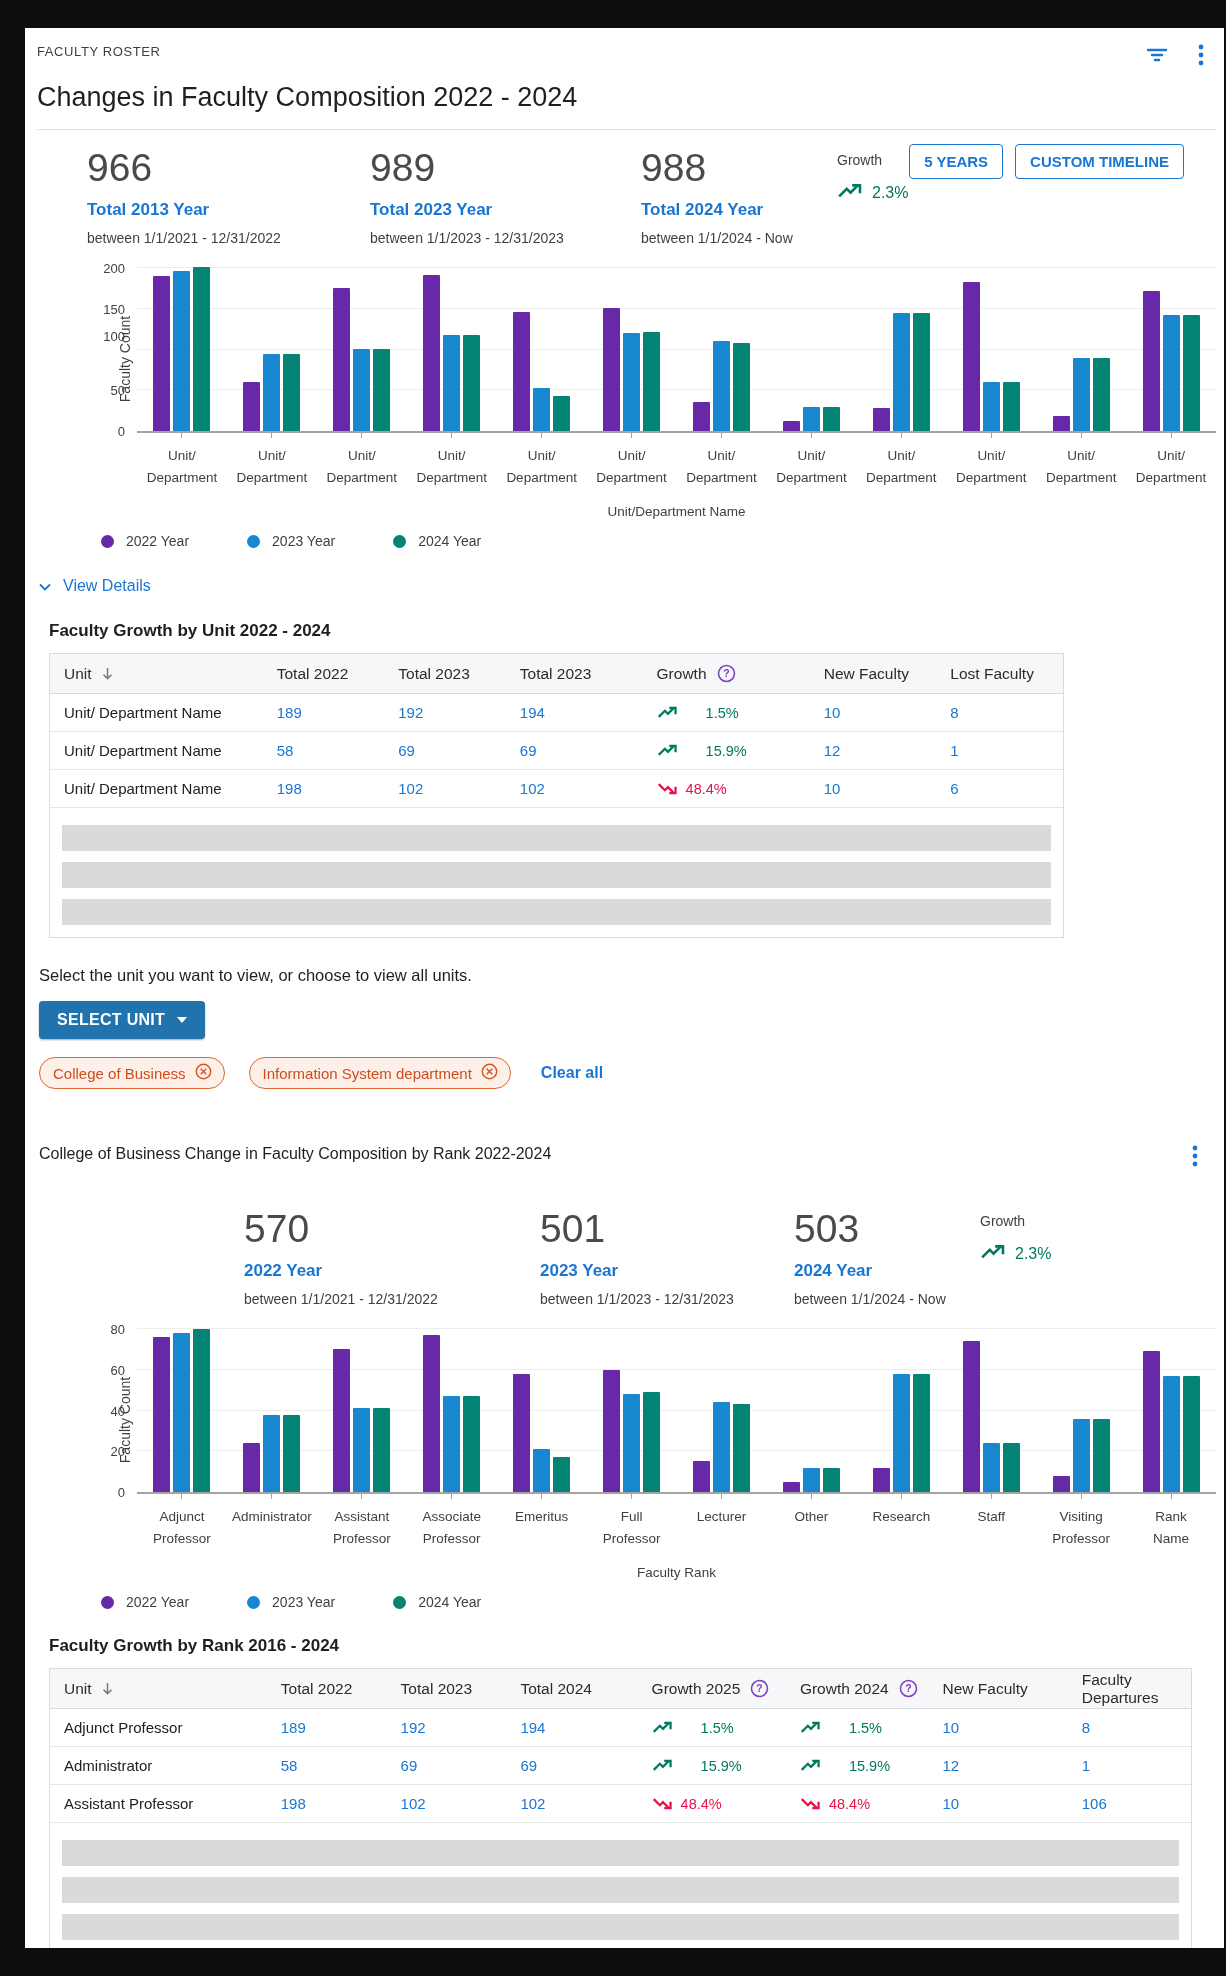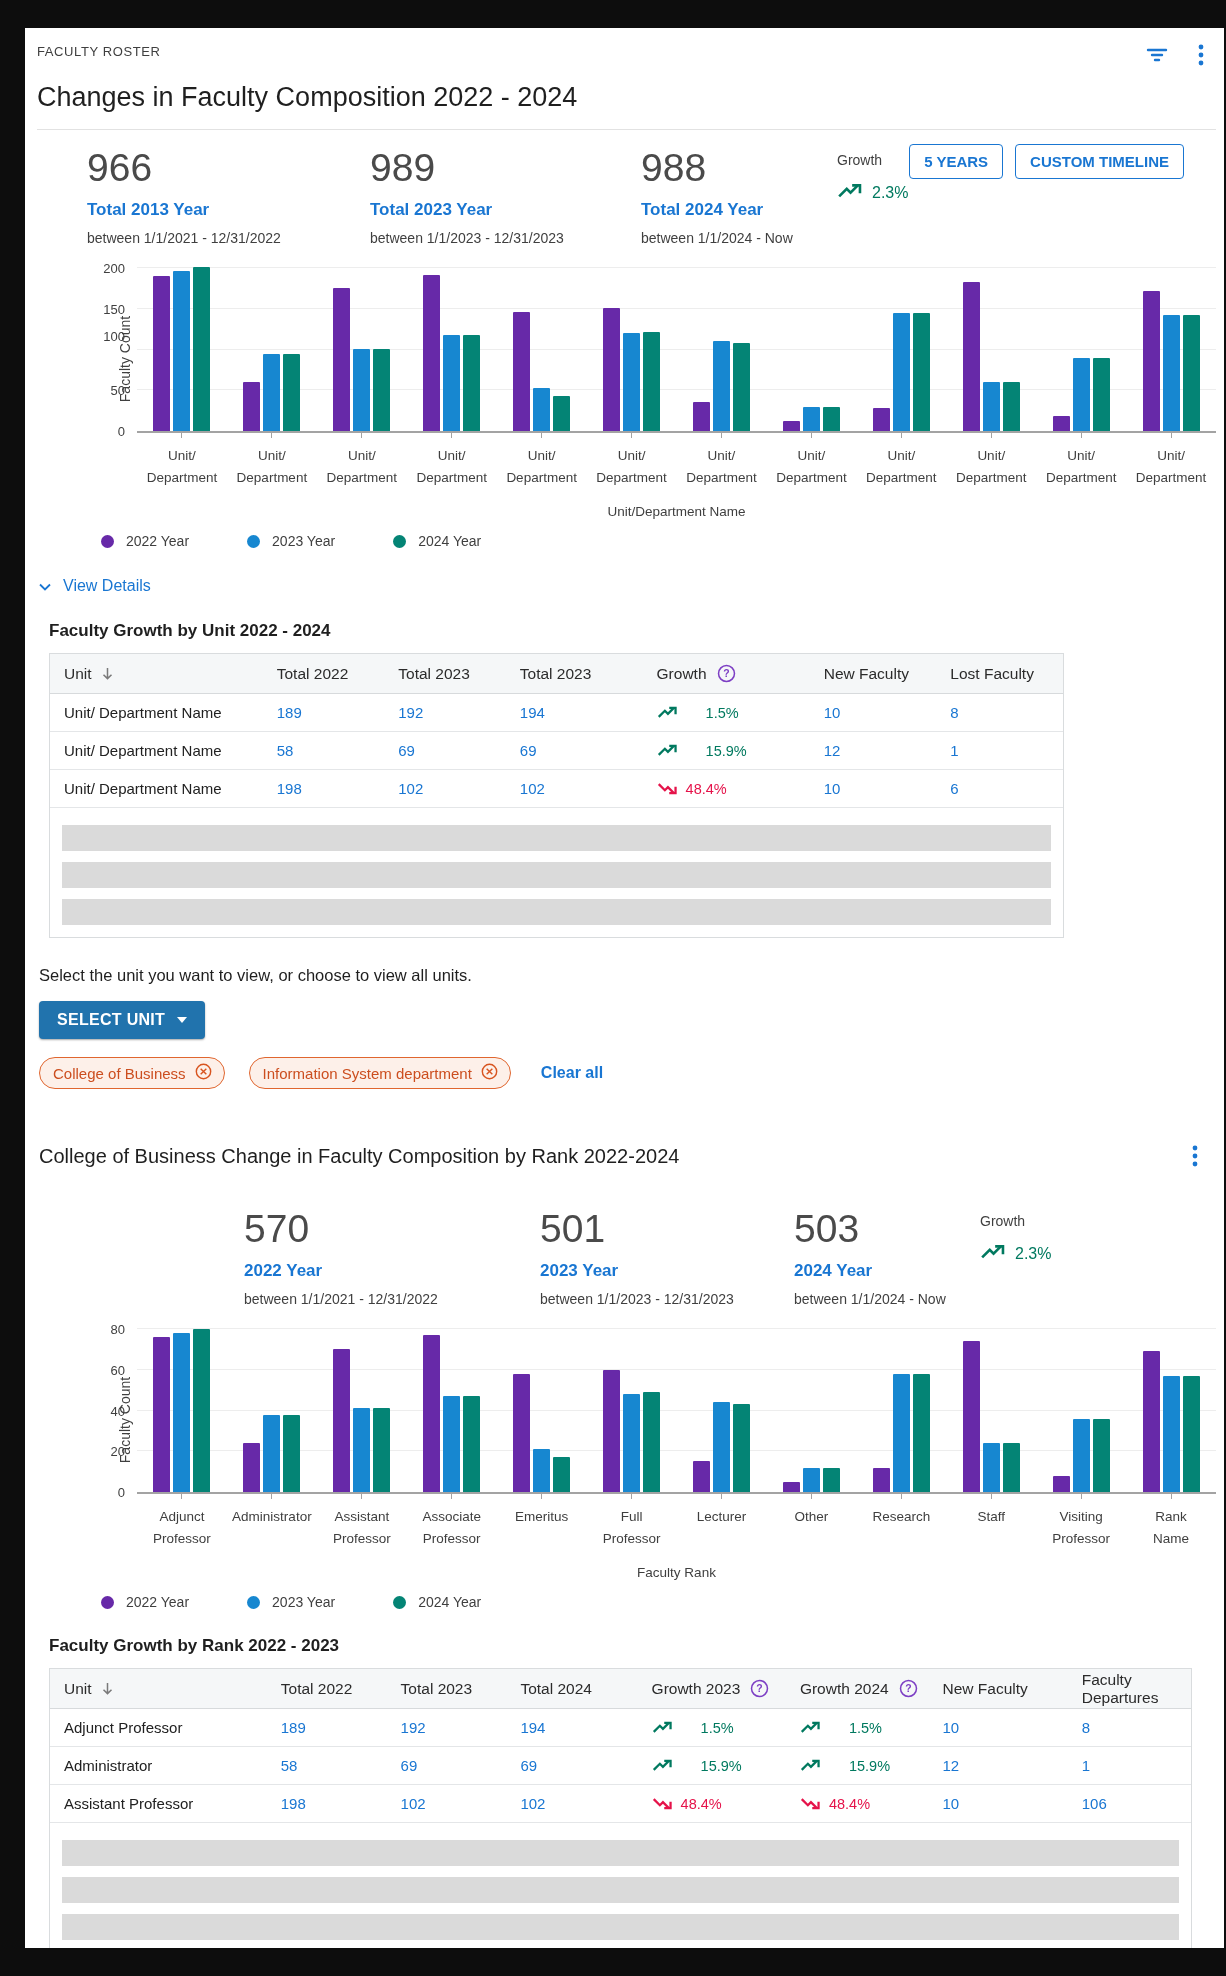--- a/index.html
+++ b/index.html
@@ -75,21 +75,21 @@
   
   .prompt { font-size:16.5px; color:#1f1f1f; margin-top:28px; margin-left:2px; }
   .select-btn { margin-top:16px; margin-left:2px; background:#2173ad; color:#fff; border:none; font-family:inherit; font-weight:700; font-size:16px; letter-spacing:.3px; padding:10px 18px; border-radius:4px; display:flex; align-items:center; gap:12px; cursor:pointer; box-shadow:0 1px 2px rgba(0,0,0,.35); }
   .caret { width:0; height:0; border-left:5px solid transparent; border-right:5px solid transparent; border-top:6px solid #ffffff; }
   .chips-row { display:flex; align-items:center; gap:24px; margin-top:18px; margin-left:2px; }
   .chip { display:flex; align-items:center; gap:9px; border:1.5px solid #e0662f; background:#fdf0e9; color:#cc4e1f; font-size:15px; padding:5px 12px 5px 13px; border-radius:16px; cursor:pointer; }
   .clear-all { color:#1976d2; font-size:16px; font-weight:700; cursor:pointer; margin-left:6px; }
 
   
   .sec2-row { display:flex; justify-content:space-between; align-items:flex-start; margin-top:56px; }
-  .sec2-title { font-size:20px; color:#1f1f1f; font-weight:400; margin-left:2px; }
+  .sec2-title { font-size:16px; color:#1f1f1f; font-weight:400; margin-left:2px; }
   .sec2-kebab { padding-right:18px; cursor:pointer; }
 
   .helpicon { display:inline-flex; }
 </style>
 </head>
 <body>
 
 <div class="panel">
 
   <div class="eyebrow-row">
@@ -595,42 +595,42 @@
       <div class="legend-item">
         <span class="legend-dot" style="background: rgb(23, 135, 208);"></span>
         <span>2023 Year</span>
       </div>
       <div class="legend-item">
         <span class="legend-dot" style="background: rgb(4, 132, 117);"></span>
         <span>2024 Year</span>
       </div>
     </div>
 
-  <div class="card-title">Faculty Growth by Rank 2022 - 2023</div>
+  <div class="card-title">Faculty Growth by Rank 2016 - 2024</div>
   <div class="tcard w2 t2">
       <div class="trow thead">
         <div class="th">
           <span>Unit</span>
           <span class="helpicon">
             <svg width="11" height="13" viewBox="0 0 11 13">
               <path d="M5.5 1 V11.3 M1.5 7.8 L5.5 11.6 L9.5 7.8" fill="none" stroke="#7a7a7a" stroke-width="1.5"></path>
             </svg>
           </span>
         </div>
         <div class="th">
           <span>Total 2022</span>
         </div>
         <div class="th">
           <span>Total 2023</span>
         </div>
         <div class="th">
           <span>Total 2024</span>
         </div>
         <div class="th">
-          <span>Growth 2023</span>
+          <span>Growth 2025</span>
           <span class="helpicon">
             <svg width="19" height="19" viewBox="0 0 20 20">
               <circle cx="10" cy="10" r="8.4" fill="none" stroke="#7d3fc4" stroke-width="1.6"></circle>
               <text x="10" y="14" text-anchor="middle" font-size="11" font-weight="bold" fill="#7d3fc4">?</text>
             </svg>
           </span>
         </div>
         <div class="th">
           <span>Growth 2024</span>
           <span class="helpicon">

